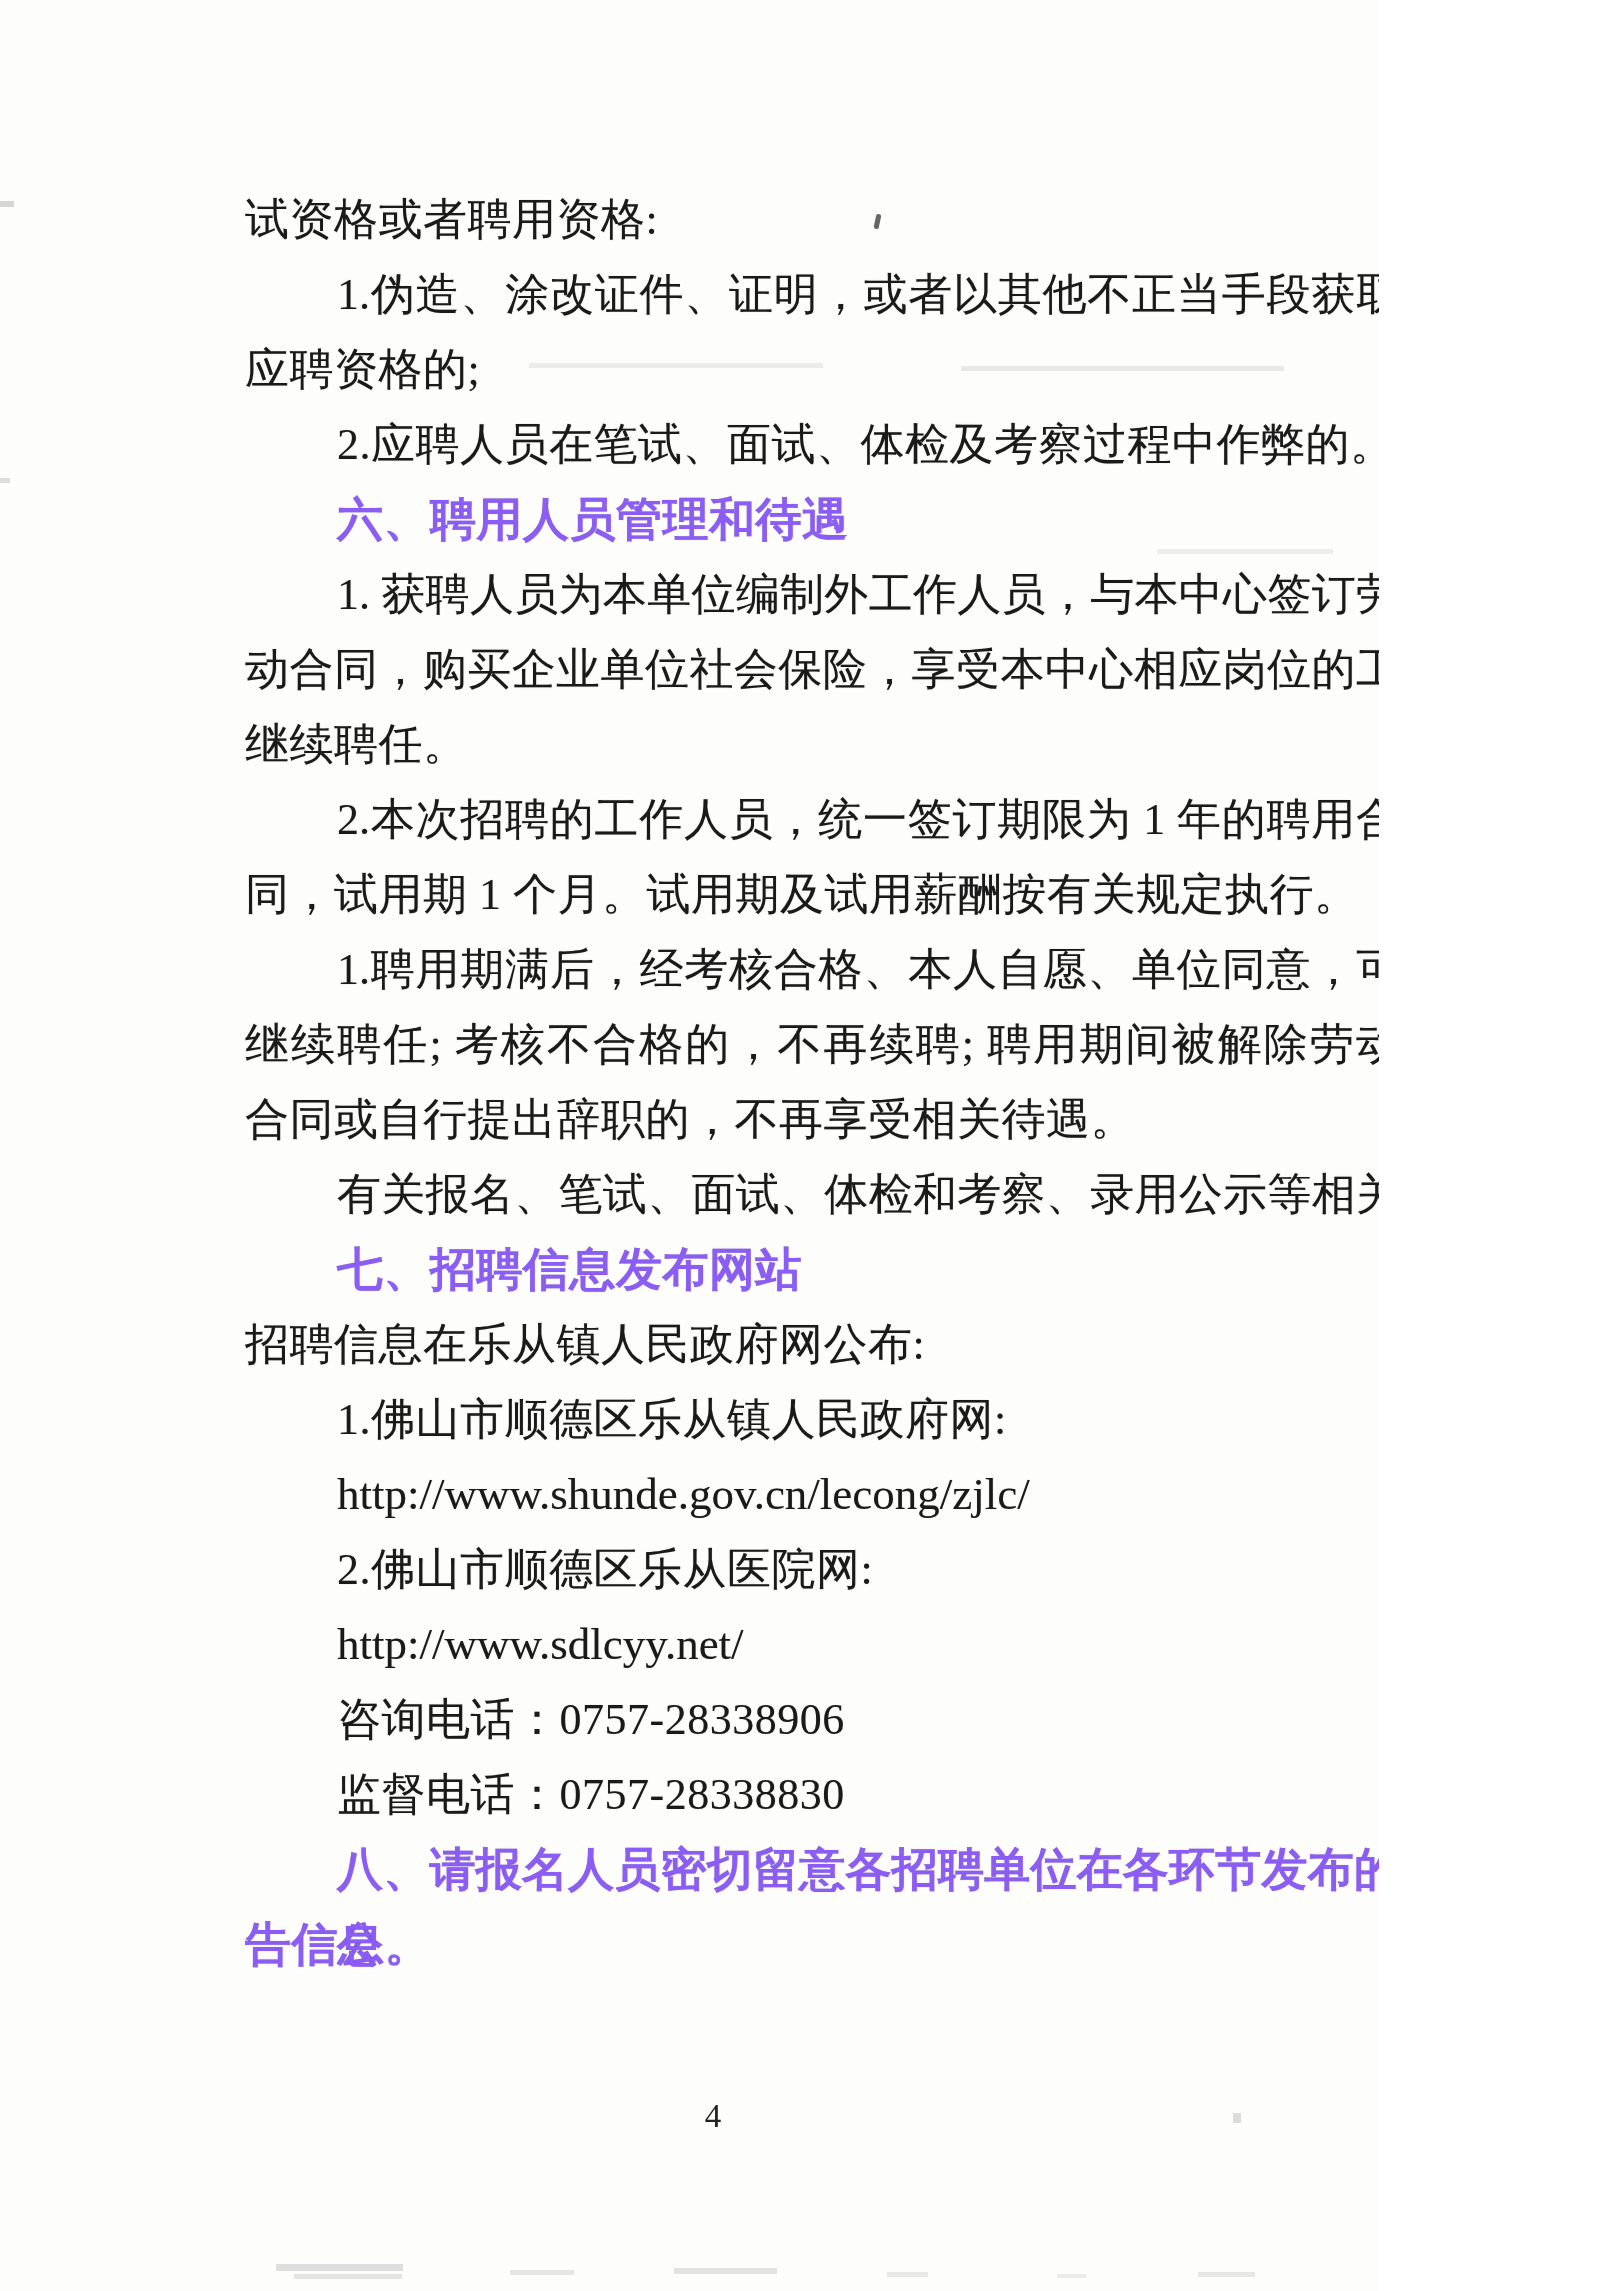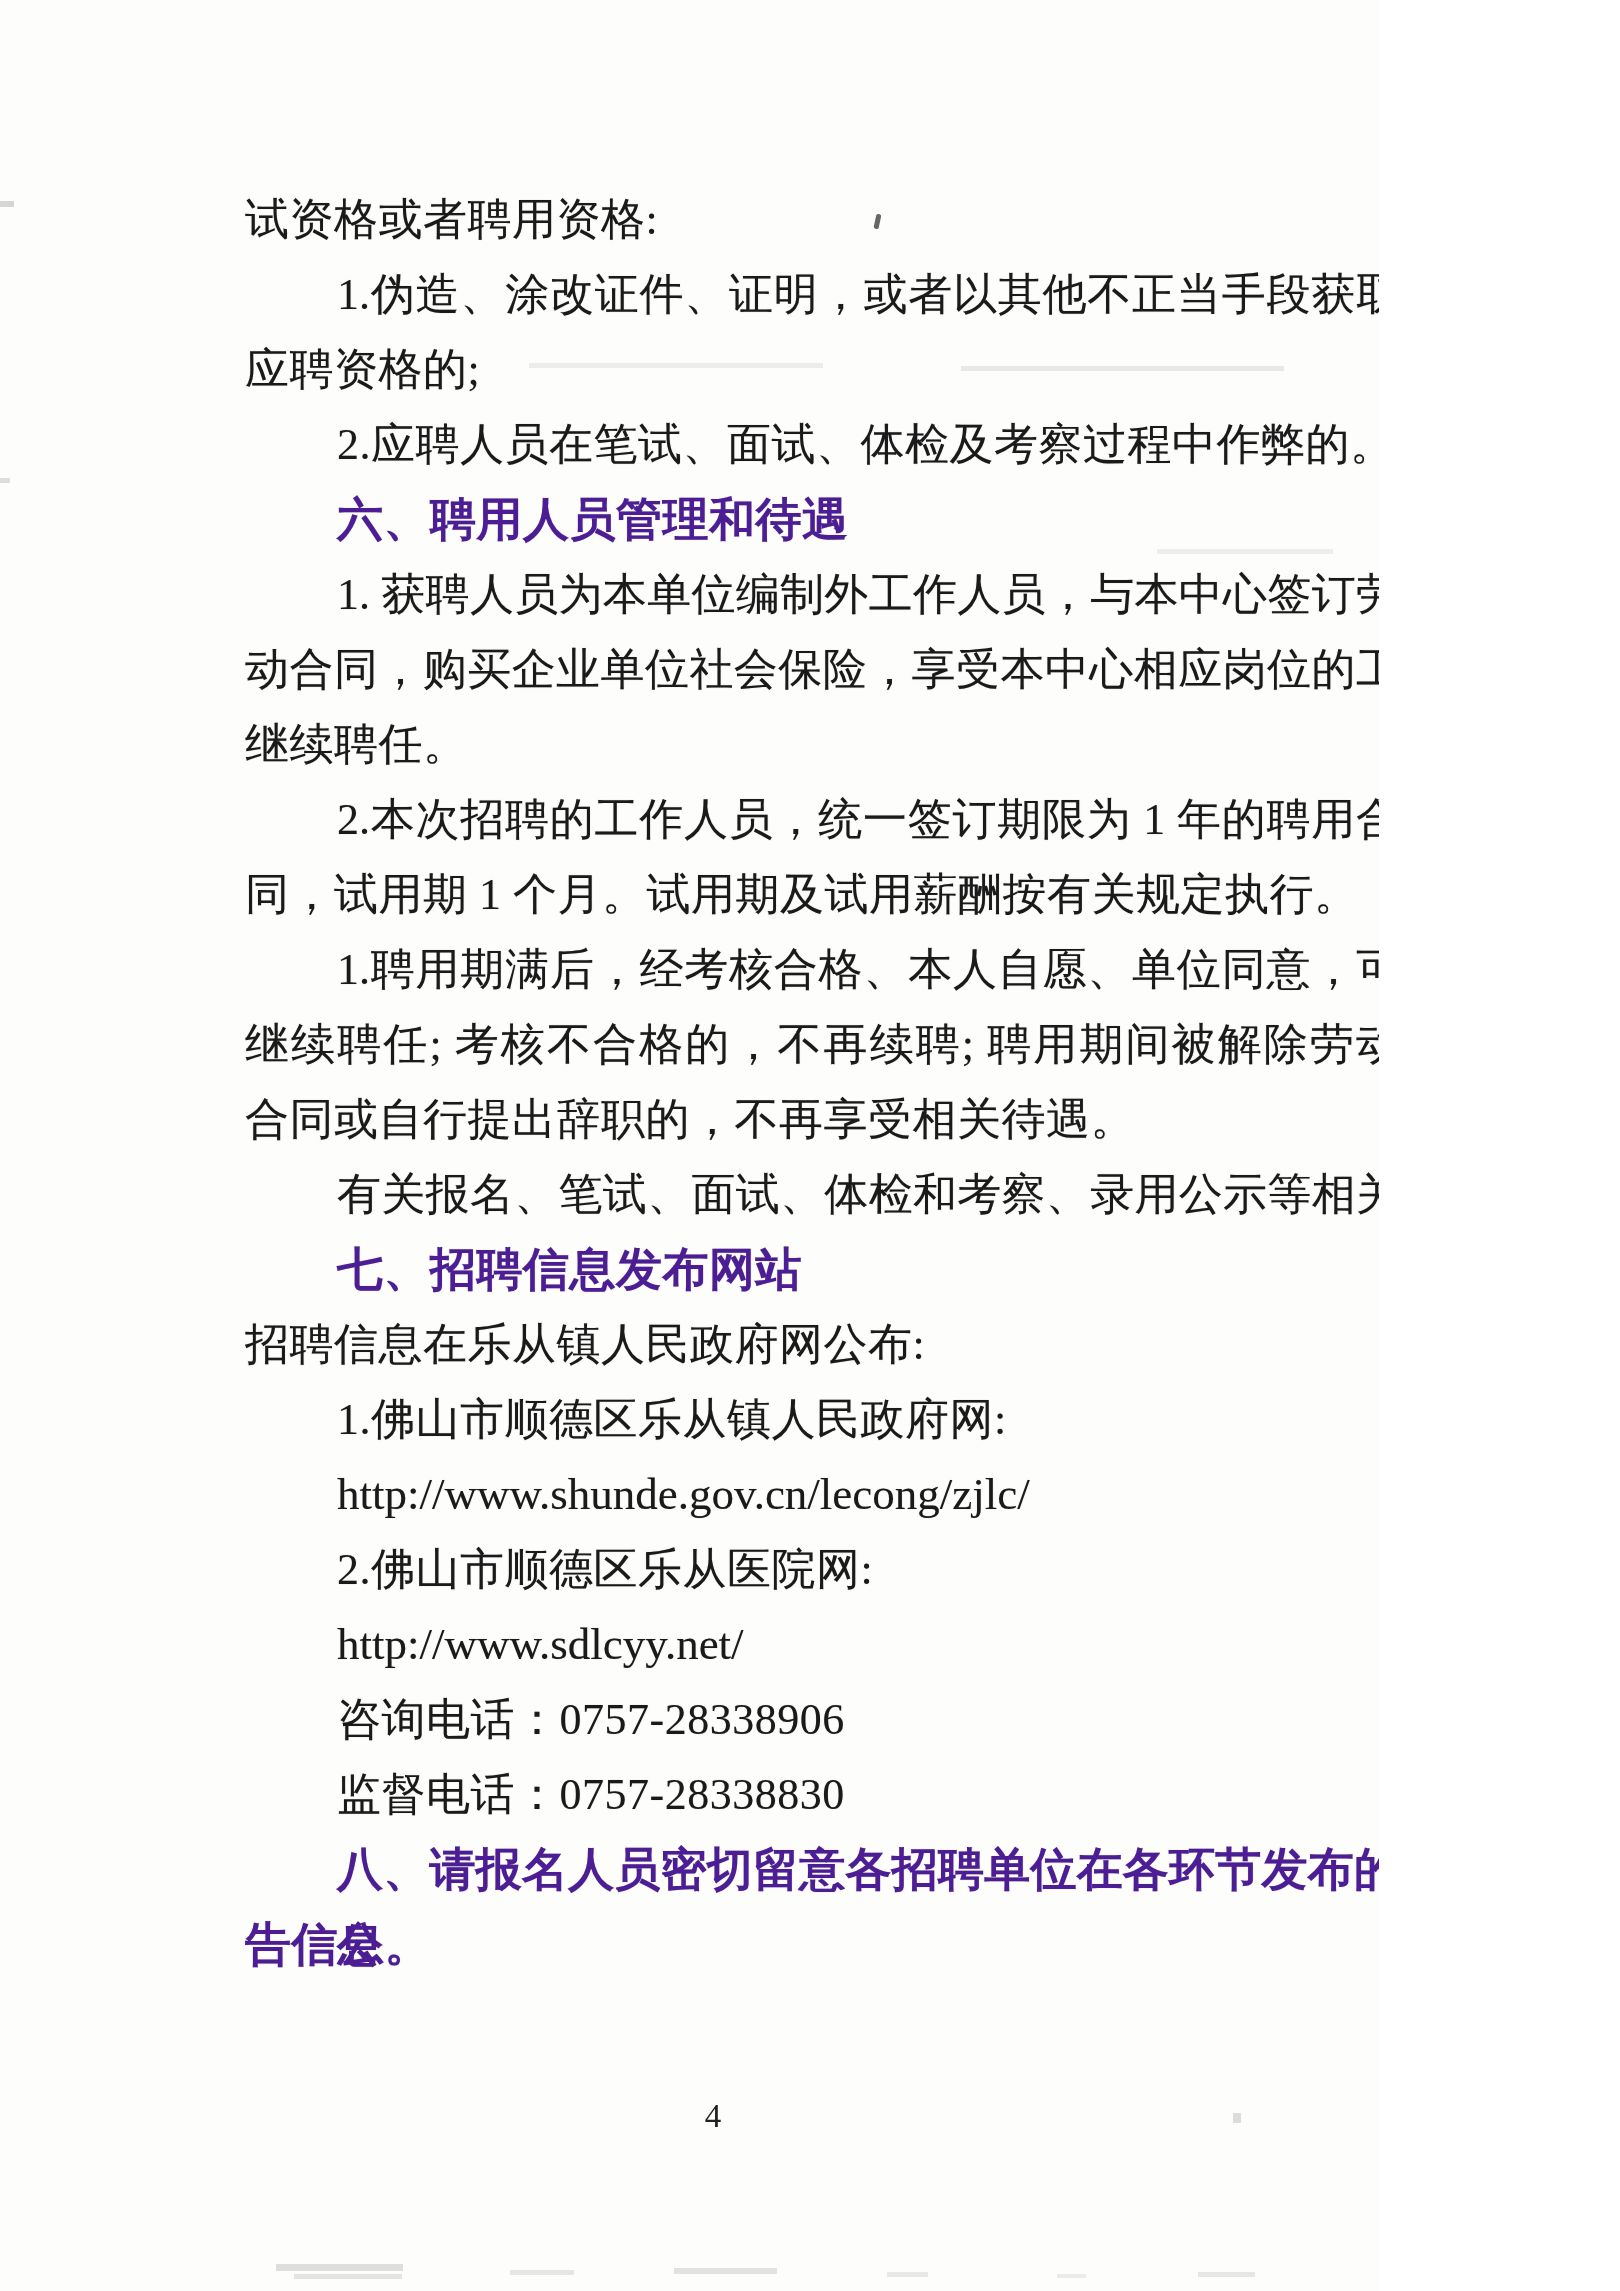--- a/index.html
+++ b/index.html
@@ -37,21 +37,21 @@
     text-align:justify;
     text-align-last:justify;
   }
   .line.ind{
     padding-left:92px;
   }
   .line.heading{
     font-family:"Liberation Sans", sans-serif;
     font-weight:700;
     font-size:46px;
-    color:#4c1d95;
+    color:#8b5cf6;
   }
   .line.url{
     font-size:45px;
     letter-spacing:0;
   }
   .page-number{
     position:absolute;
     left:0;
     top:2098px;
     width:100%;

